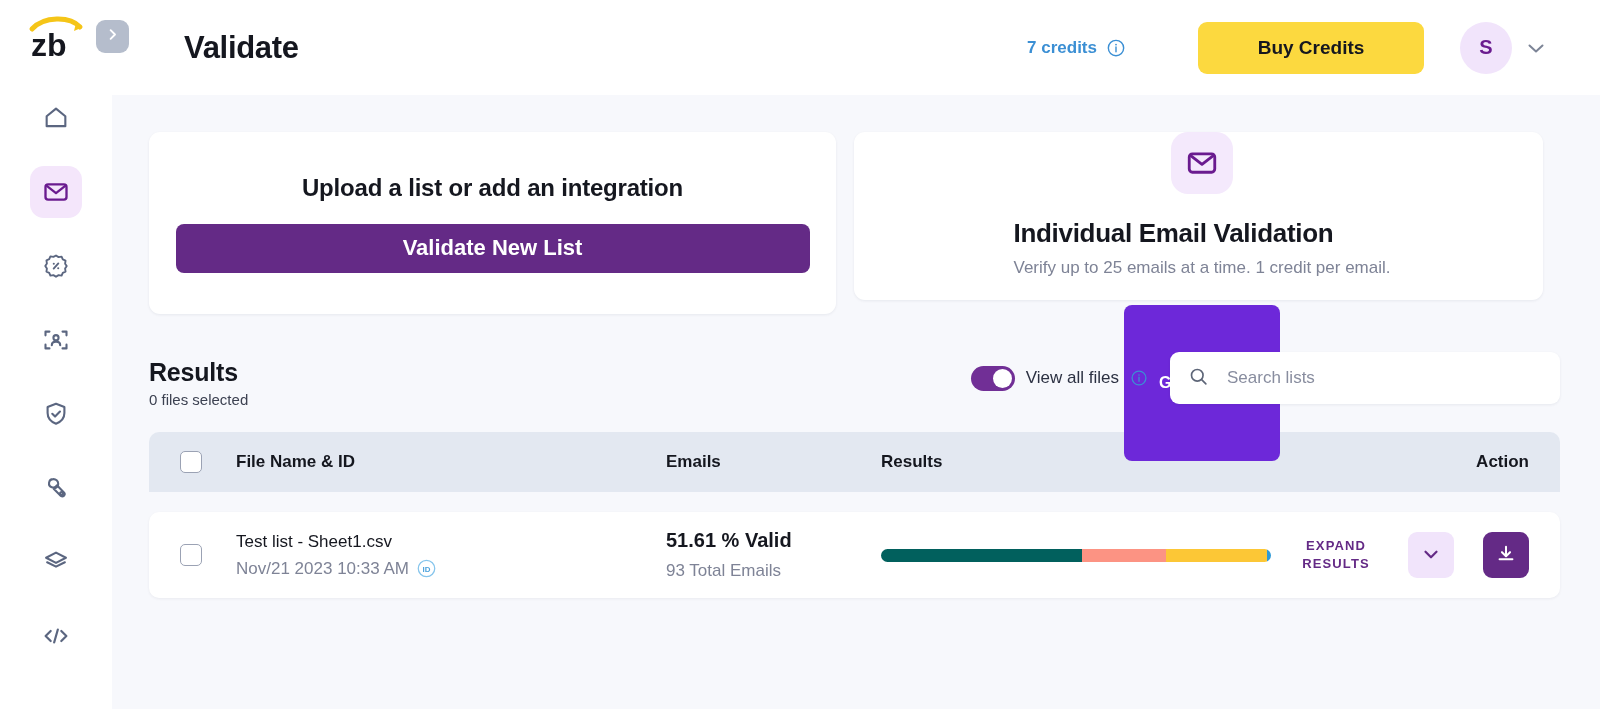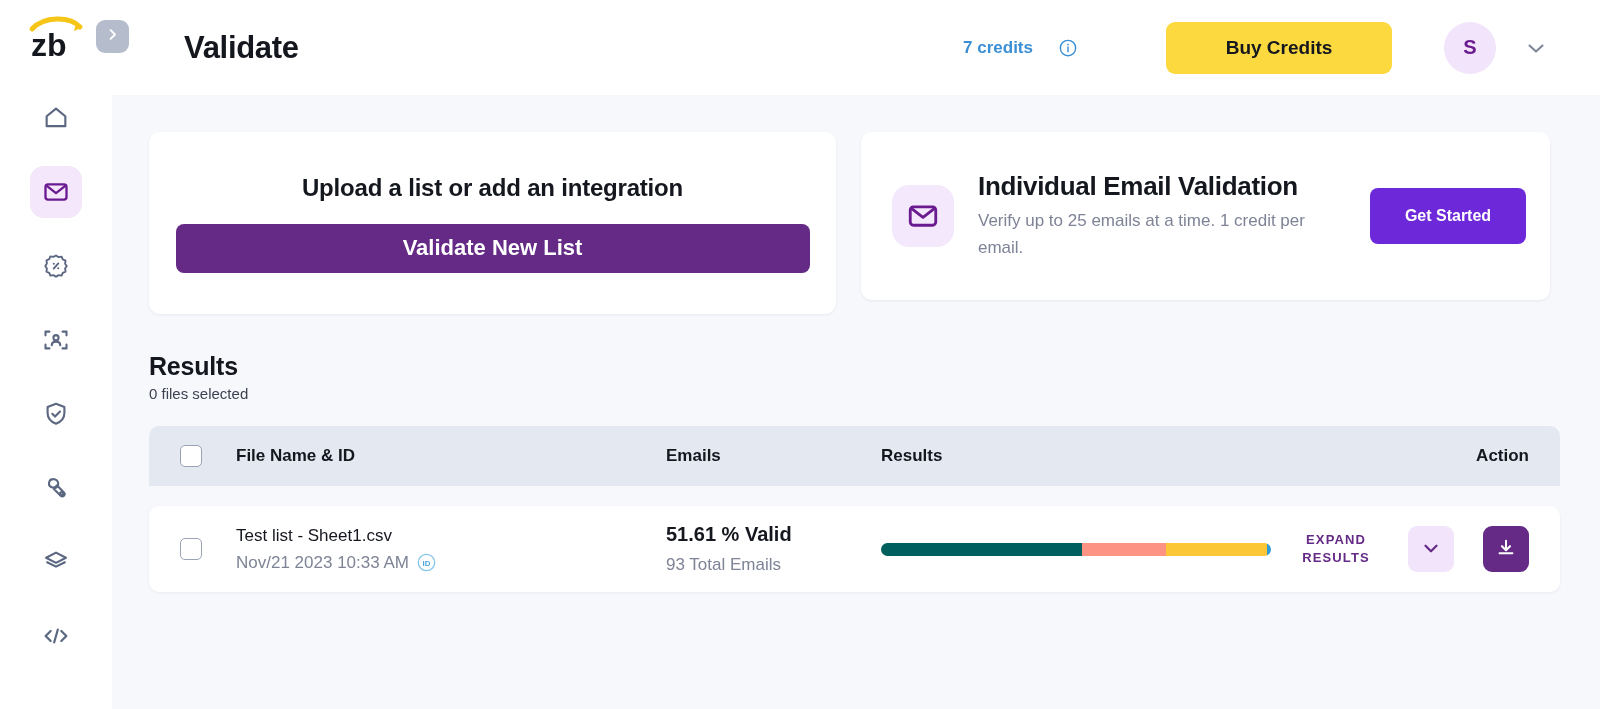--- a/index.html
+++ b/index.html
@@ -32,21 +32,21 @@
   
   .main { flex: 1; height: 709px; display: flex; flex-direction: column; background: #f7f8fc; position: relative; }
 
   .topbar {
     height: 95px; background: #ffffff;
     display: flex; align-items: center;
     padding: 0 52px 0 72px;
     flex: 0 0 95px;
   }
   .page-title { font-size: 31px; font-weight: bold; color: #15171f; letter-spacing: -0.3px; }
-  .topbar-right { margin-left: auto; display: flex; align-items: center; gap: 16px; }
+  .topbar-right { margin-left: auto; display: flex; align-items: center; gap: 0; }
   .credits { color: #3b8fd4; font-size: 17px; font-weight: bold; }
   .info-ico { margin-left: 9px; display: flex; align-items: center; cursor: pointer;}
   .buy-btn {
     margin-left: 72px;
     background: #fcd93f; color: #15171f;
     border: none; border-radius: 9px;
     height: 52px; width: 226px;
     font-size: 19px; font-weight: bold;
     font-family: "Liberation Sans", sans-serif;
     cursor: pointer;
@@ -66,42 +66,42 @@
     position: absolute; left: -16px; top: 20px;
     width: 33px; height: 33px; border-radius: 9px;
     background: #b5bdcc;
     display: flex; align-items: center; justify-content: center;
     cursor: pointer; z-index: 10;
   }
 
   .content { padding: 37px 40px 0 37px; flex: 1; overflow: hidden; }
 
   
-  .cards-row { display: flex; gap: 25px; align-items: flex-start; }
+  .cards-row { display: flex; gap: 18px; align-items: flex-start; }
   .card {
     background: #ffffff; border-radius: 11px;
     box-shadow: 0 1px 3px rgba(20,25,50,0.07);
   }
   .upload-card {
     width: 687px; height: 182px;
     display: flex; flex-direction: column; align-items: center; justify-content: center;
     padding: 0 27px;
   }
   .upload-title { font-size: 24px; font-weight: bold; color: #15171f; margin-bottom: 22px; letter-spacing:-0.2px;}
   .validate-btn {
     width: 634px; height: 49px;
     background: #642a86; color: #ffffff;
     border: none; border-radius: 8px;
     font-size: 22px; font-weight: bold;
     font-family: "Liberation Sans", sans-serif;
     cursor: pointer;
   }
   .ind-card {
     width: 689px; height: 168px;
-    display: flex; align-items: center; padding: 0 24px 0 31px; gap: 24px;
+    display: flex; align-items: center; padding: 0 24px 0 31px; gap: 24px; flex-direction: column;
   }
   .ind-icon-wrap {
     width: 62px; height: 62px; border-radius: 17px; background: #f4e9fc;
     display: flex; align-items: center; justify-content: center; flex: 0 0 62px;
   }
   .ind-text { flex: 1; }
   .ind-title { font-size: 26px; font-weight: bold; color: #15171f; letter-spacing: -0.3px; margin-bottom: 6px;}
   .ind-desc { font-size: 17px; color: #7e8396; line-height: 1.55; max-width: 382px;}
   .get-started-btn {
     width: 156px; height: 56px;
@@ -329,20 +329,44 @@
             <div class="ind-desc">Verify up to 25 emails at a time. 1 credit per email.</div>
           </div>
           <button class="get-started-btn">Get Started</button>
         </div>
       </div>
 
       <div class="results-head">
         <div>
           <div class="results-title">Results</div>
           <div class="results-sub">0 files selected</div>
+        </div>
+        <div class="results-tools">
+          <div class="toggle-wrap">
+            <div class="toggle">
+              <div class="knob"></div>
+            </div>
+            <span class="toggle-label">View all files</span>
+            <span style="display:flex;">
+              <svg width="18" height="18" viewBox="0 0 24 24" fill="none" stroke="#3b8fd4" stroke-width="1.7">
+                <circle cx="12" cy="12" r="9.2"></circle>
+                <path d="M12 10.7 V16.4" stroke-linecap="round"></path>
+                <circle cx="12" cy="7.9" r="1.05" fill="#3b8fd4" stroke="none"></circle>
+              </svg>
+            </span>
+          </div>
+          <div class="search-box">
+            <span>
+              <svg width="21" height="21" viewBox="0 0 24 24" fill="none" stroke="#5d6577" stroke-width="1.9" stroke-linecap="round">
+                <circle cx="10.6" cy="10.6" r="6.6"></circle>
+                <path d="M15.6 15.6 L20.4 20.4"></path>
+              </svg>
+            </span>
+            <input class="search-input" type="text" placeholder="Search lists" style="">
+          </div>
         </div>
       </div>
 
       <div class="table-head">
         <div class="chk"></div>
         <div class="th col-name">File Name &amp; ID</div>
         <div class="th col-emails">Emails</div>
         <div class="th col-results">Results</div>
         <div class="th col-action">Action</div>
       </div>

